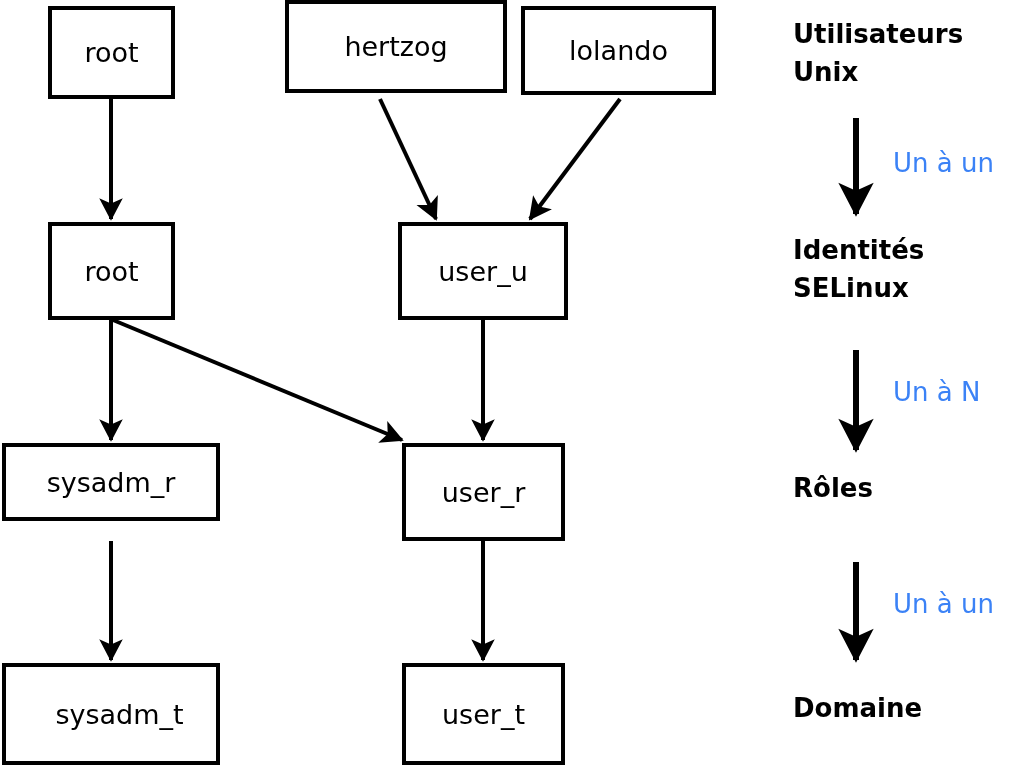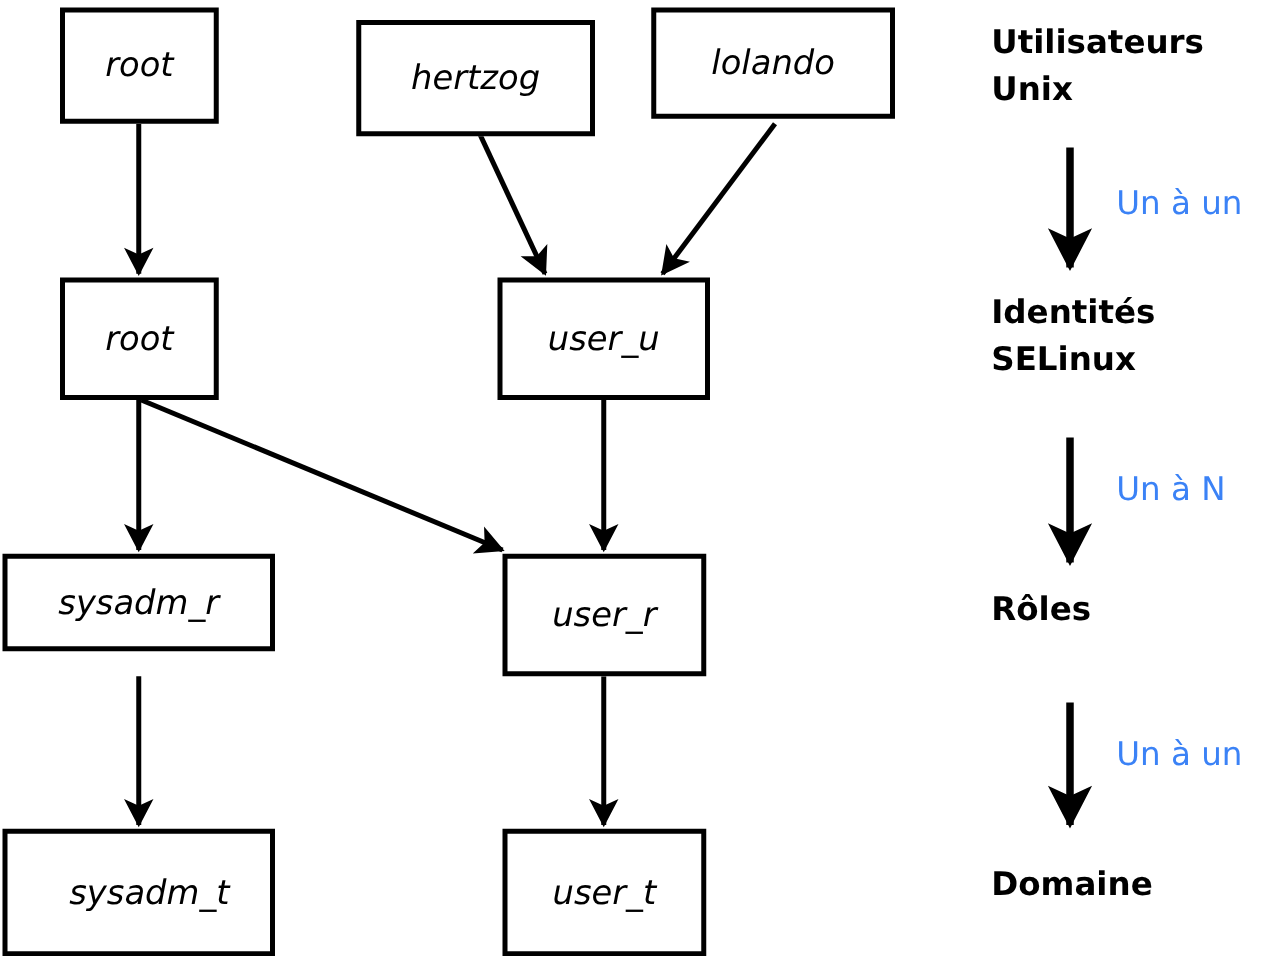--- a/index.html
+++ b/index.html
@@ -35,21 +35,20 @@
     display: flex;
     align-items: center;
     justify-content: center;
     font-family: "DejaVu Sans", sans-serif;
     font-size: 27px;
     font-weight: 400;
     line-height: 1;
     color: #000000;
     white-space: nowrap;
     z-index: 2;
-    font-style: italic;
   }
   .legend-label {
     position: absolute;
     font-family: "DejaVu Sans", sans-serif;
     font-size: 26px;
     font-weight: bold;
     line-height: 38px;
     color: #000000;
     white-space: pre-line;
     z-index: 2;
@@ -94,21 +93,21 @@
     <line x1="483" y1="541" x2="483" y2="660" stroke="#000000" stroke-width="4" marker-end="url(#arrowhead)"></line>
 
     <line x1="856" y1="118" x2="856" y2="214" stroke="#000000" stroke-width="6" marker-end="url(#arrowhead)"></line>
     <line x1="856" y1="350" x2="856" y2="450" stroke="#000000" stroke-width="6" marker-end="url(#arrowhead)"></line>
     <line x1="856" y1="562" x2="856" y2="660" stroke="#000000" stroke-width="6" marker-end="url(#arrowhead)"></line>
   </svg>
 
   <div class="node" style="left:48px; top:6px; width:127px; height:93px;">
     <span>root</span>
   </div>
-  <div class="node" style="left:285px; top:16px; width:191px; height:93px;">
+  <div class="node" style="left:285px; top:0; width:222px; height:93px;">
     <span>hertzog</span>
   </div>
   <div class="node" style="left:521px; top:6px; width:195px; height:89px;text-align:center;">
     <span>lolando</span>
   </div>
 
   <div class="node" style="left:48px; top:222px; width:127px; height:98px;">
     <span>root</span>
   </div>
   <div class="node" style="left:398px; top:222px; width:170px; height:98px;">

